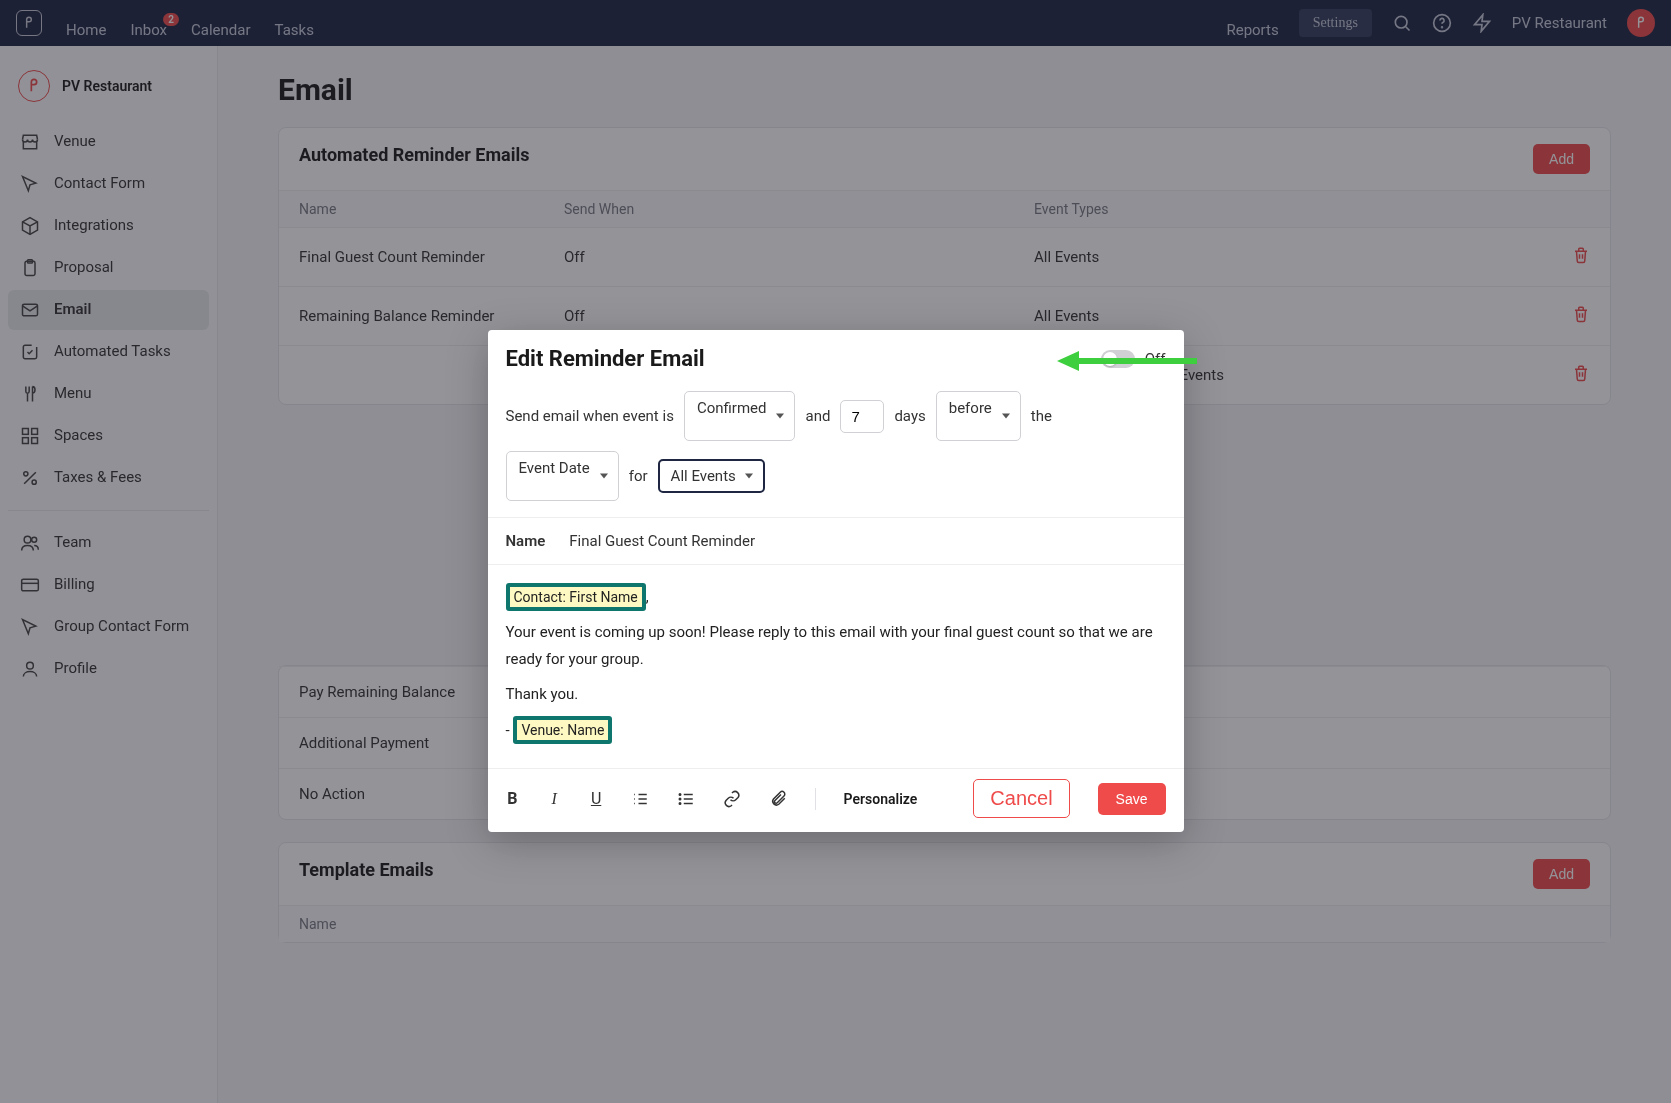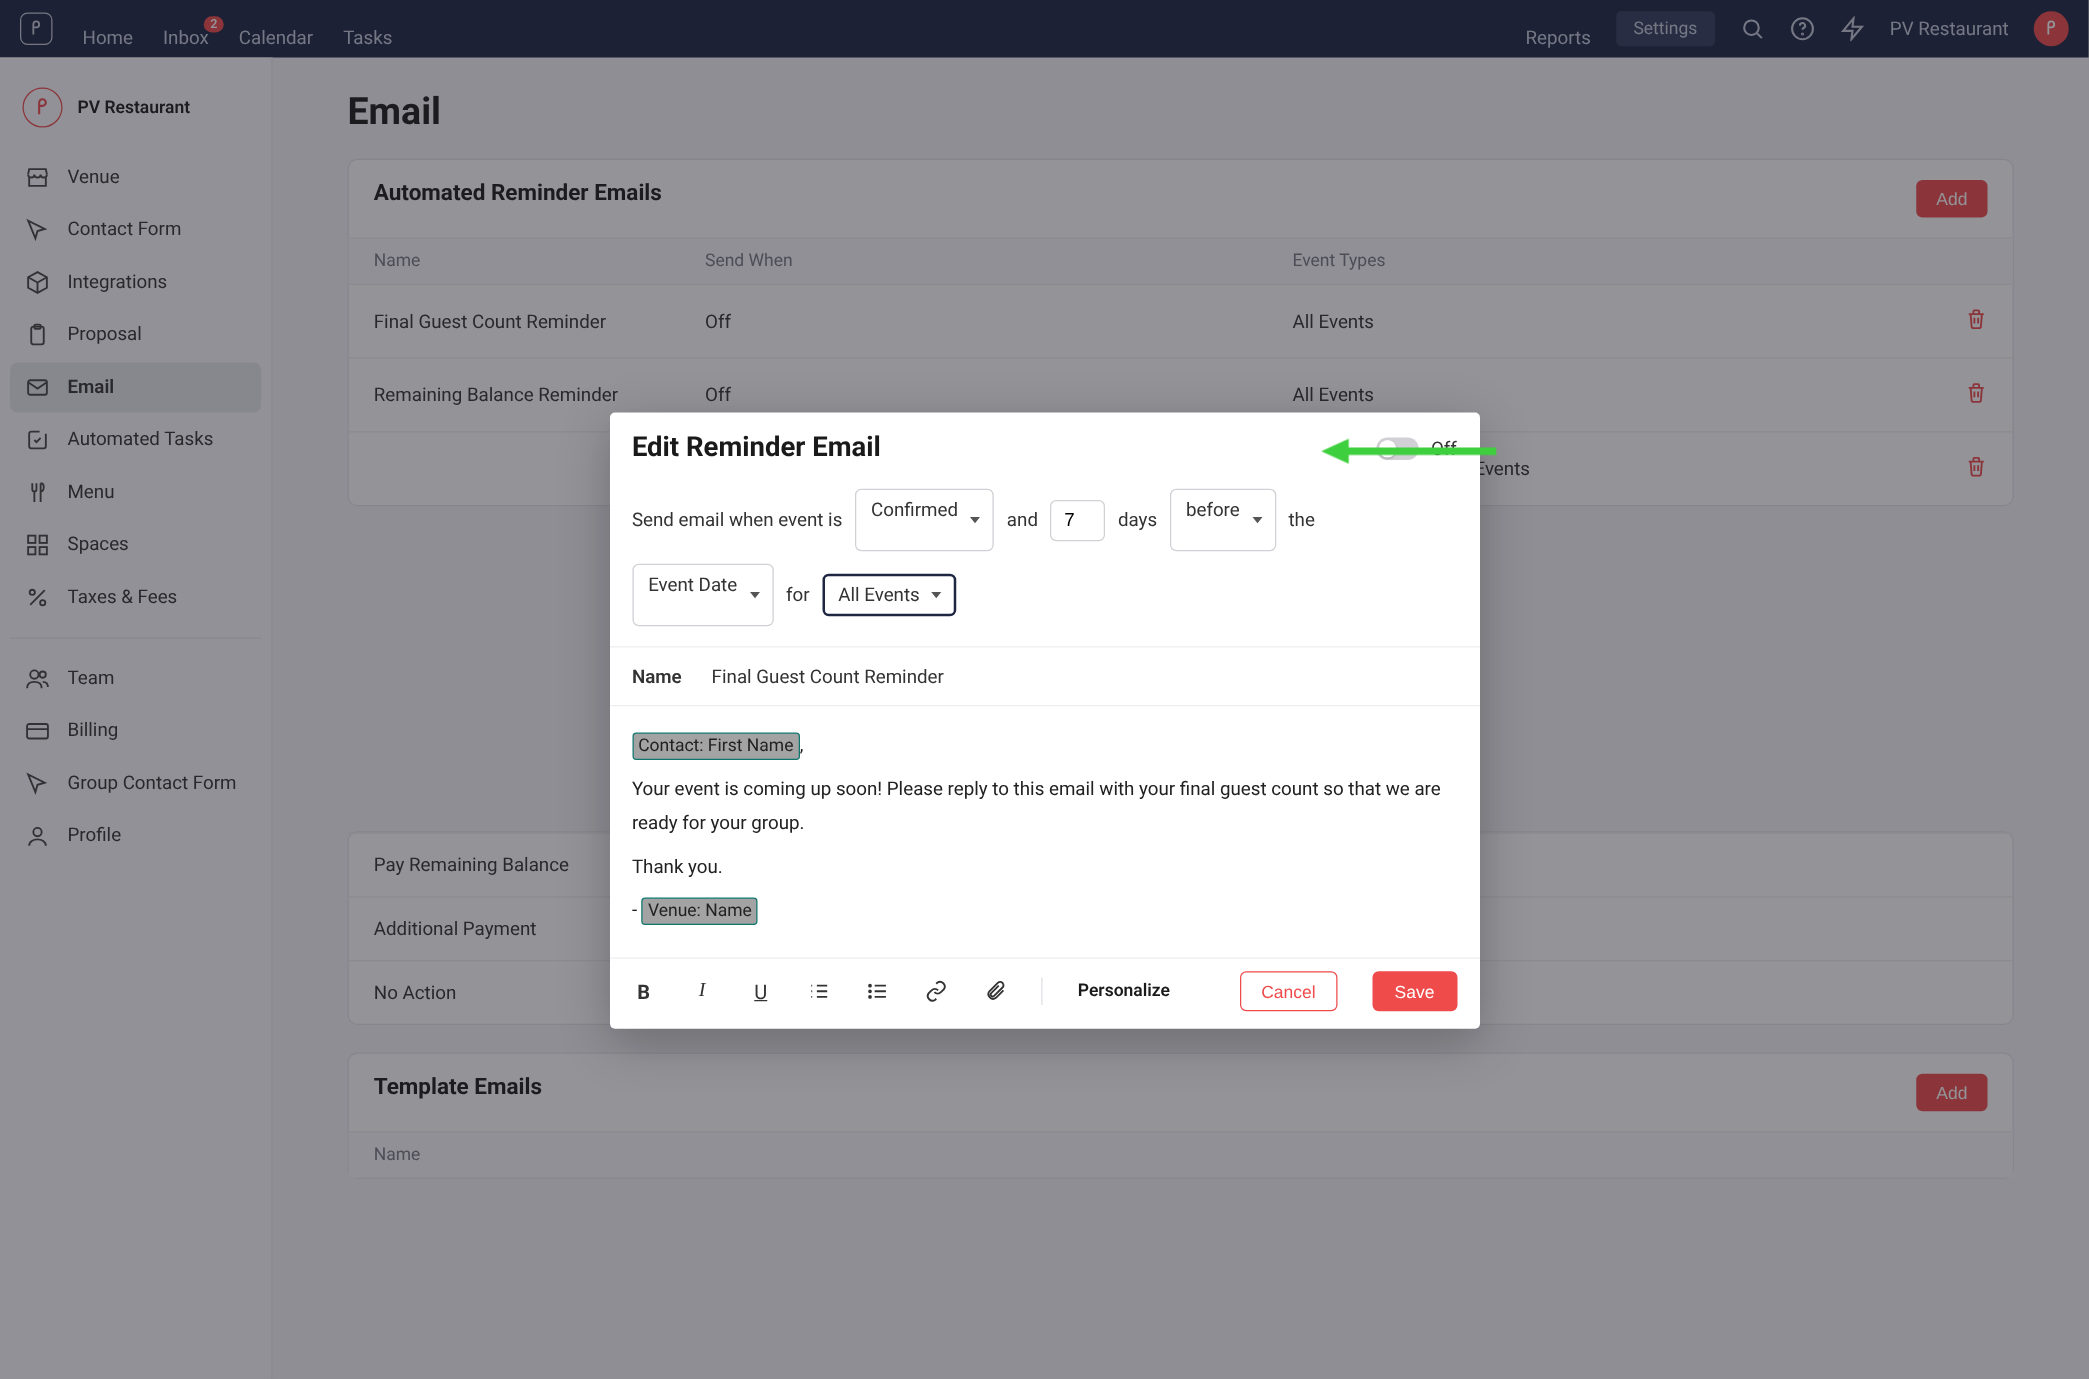--- a/index.html
+++ b/index.html
@@ -5,21 +5,21 @@
     * { box-sizing: border-box; margin: 0; padding: 0; }
     body { font-family: -apple-system, BlinkMacSystemFont, "Segoe UI", Roboto, sans-serif; background: #f5f5f7; color: #1a1a1a; overflow: hidden; }
     
     
     .top-nav { height: 46px; background: #1e2642; display: flex; align-items: center; padding: 0 16px; justify-content: space-between; }
     .top-nav-left { display: flex; align-items: center; gap: 24px; }
     .top-nav-right { display: flex; align-items: center; gap: 20px; }
     .logo-sq { width: 26px; height: 26px; border: 1.5px solid #c9c9d6; border-radius: 6px; display: flex; align-items: center; justify-content: center; color: #c9c9d6; font-size: 13px; font-weight: 600; }
     .top-link { color: #c5c9d9; font-size: 15px; cursor: pointer; position: relative; margin-top: 14px; }
     .badge { position: absolute; top: -8px; right: -12px; background: #ef4b4b; color: white; font-size: 10px; border-radius: 8px; padding: 1px 5px; font-weight: 600; }
-    .settings-btn { background: #333d5c; color: #c5c9d9; padding: 6px 14px; border-radius: 4px; font-size: 14px; cursor: pointer; }
+    .settings-btn { background: #333d5c; color: #c5c9d9; padding: 6px 14px; border-radius: 4px; font-size: 14px; cursor: pointer; font-family: Liberation Serif, serif; }
     .top-icon { width: 20px; height: 20px; color: #c5c9d9; cursor: pointer; display: flex; align-items: center; justify-content: center; }
     .avatar-circle { width: 28px; height: 28px; border-radius: 50%; background: #ef4b4b; display: flex; align-items: center; justify-content: center; color: white; font-size: 12px; font-weight: 600; }
     .workspace-name { color: #c5c9d9; font-size: 15px; }
 
     
     .app-body { display: flex; height: calc(100vh - 46px); }
     .sidebar { width: 218px; background: #fcfcfd; border-right: 1px solid #e8e8ec; padding: 18px 8px; overflow-y: auto; }
     .sb-header { display: flex; align-items: center; gap: 12px; padding: 6px 10px; margin-bottom: 14px; }
     .sb-header .avatar-sq { width: 32px; height: 32px; border-radius: 50%; border: 1.5px solid #ef4b4b; display: flex; align-items: center; justify-content: center; color: #ef4b4b; font-size: 13px; font-weight: 700; }
     .sb-header-name { font-size: 14px; font-weight: 600; color: #1a1a1a; }
@@ -57,28 +57,28 @@
     .sel { border: 1px solid #d0d0d5; border-radius: 5px; padding: 7px 28px 23px 12px; font-size: 15px; background: white; position: relative; cursor: pointer; display: inline-flex; align-items: center; }
     .sel.focused { border: 2px solid #1e2642; padding: 6px 27px 6px 11px; }
     .sel::after { content: ''; position: absolute; right: 10px; top: 50%; width: 0; height: 0; border-left: 4px solid transparent; border-right: 4px solid transparent; border-top: 5px solid #555; transform: translateY(-50%); }
     .num-input { border: 1px solid #d0d0d5; border-radius: 5px; padding: 7px 10px; width: 44px; font-size: 15px; }
     
     .name-row { padding: 14px 18px; display: flex; align-items: center; gap: 24px; font-size: 15px; border-bottom: 1px solid #eee; }
     .name-label { font-weight: 600; color: #333; }
     .name-val { color: #333; }
     
     .editor-body { padding: 18px 18px 24px; font-size: 15px; line-height: 1.8; color: #222; }
-    .token { border: 1px solid #0f766e; border-radius: 3px; padding: 1px 4px; font-size: 14px; background: #a3a3a3; display: inline-block; line-height: 1.3; }
+    .token { border: 4px solid #0f766e; border-radius: 3px; padding: 1px 4px; font-size: 14px; background: #fef9c3; display: inline-block; line-height: 1.3; }
     
     .editor-toolbar { display: flex; align-items: center; padding: 10px 18px 14px; border-top: 1px solid #eee; gap: 28px; }
     .fmt-btn { width: 22px; height: 22px; display: flex; align-items: center; justify-content: center; color: #333; cursor: pointer; font-size: 16px; }
     .tb-divider { width: 1px; height: 22px; background: #e0e0e5; }
     .personalize { font-size: 14px; font-weight: 600; cursor: pointer; }
     .tb-spacer { flex: 1; }
-    .btn-outline { border: 1px solid #ef4b4b; color: #ef4b4b; background: white; padding: 7px 16px; border-radius: 5px; font-size: 14px; cursor: pointer; }
+    .btn-outline { border: 1px solid #ef4b4b; color: #ef4b4b; background: white; padding: 7px 16px; border-radius: 5px; font-size: 20px; cursor: pointer; }
     .btn-primary { border: none; background: #ef4b4b; color: white; padding: 8px 18px; border-radius: 5px; font-size: 14px; cursor: pointer; }
 
     
     .arrow-annot { position: absolute; pointer-events: none; left: 1057px; top: 346px; }
 
     svg { display: block; }
   </style>
 </head>
 <body>
 

